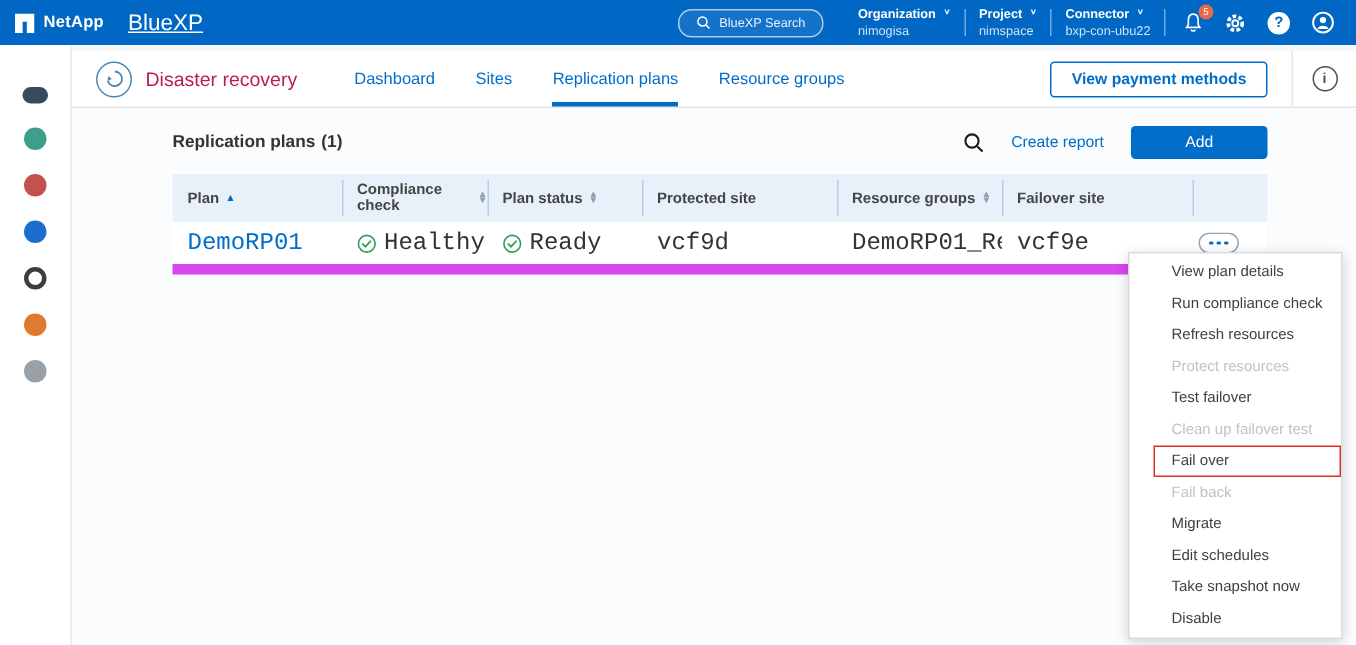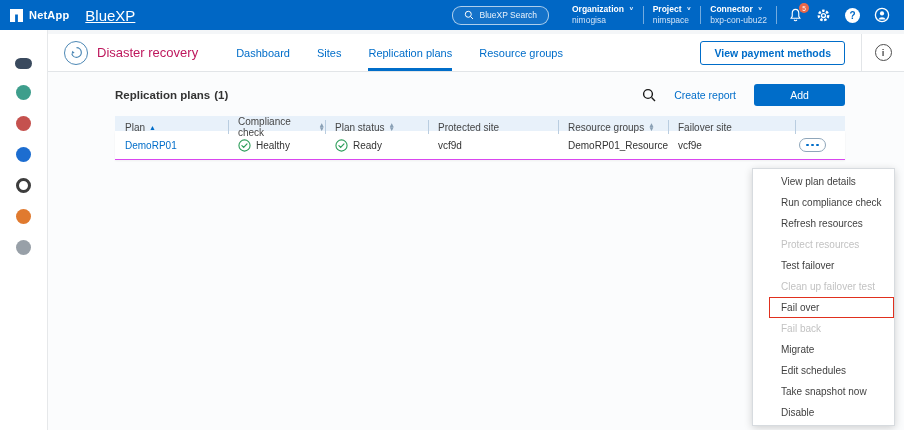--- a/index.html
+++ b/index.html
@@ -62,27 +62,27 @@
   .content{position:absolute;top:72px;left:48px;right:0;bottom:0;background:#fbfcfd;}
   .toolbar{position:absolute;top:12px;left:67px;width:730px;display:flex;align-items:center;}
   .section-title{font-size:11.5px;font-weight:bold;color:#333;display:flex;gap:4px;}
   .toolbar-right{margin-left:auto;display:flex;align-items:center;gap:18px;}
   .link{font-size:10.5px;color:#006DC9;cursor:pointer;white-space:nowrap;}
   .add-btn{width:91px;height:22px;background:#006DC9;color:#fff;border:none;border-radius:3px;
     font-size:10.5px;cursor:pointer;font-family:"Liberation Sans",sans-serif;}
   
   .tbl{position:absolute;top:44px;left:67px;width:730px;}
   .thead,.trow{display:grid;grid-template-columns:113px 97px 103px 130px 110px 127px 50px;}
-  .thead{background:#E8F1FA;height:15px;align-items:center;color:#454545;font-size:10px;}
+  .thead{background:#E8F1FA;height:32px;align-items:center;color:#454545;font-size:10px;font-weight:bold;}
   .th{display:flex;align-items:center;gap:4px;padding-left:10px;position:relative;height:100%;box-sizing:border-box;}
   .th:not(:first-child)::before{content:"";position:absolute;left:0;top:4px;bottom:4px;width:1px;background:#b9cde0;}
   .sort-asc{color:#006DC9;font-size:7px;cursor:pointer;}
   .sort-both{display:flex;flex-direction:column;line-height:.6;color:#8aa0b5;font-size:6.5px;cursor:pointer;}
-  .trow{background:#fff;height:28px;align-items:center;border-bottom:1px solid #d946ef;
-    box-shadow:0 1px 2px rgba(0,0,0,.05);font-size:10px;}
+  .trow{background:#fff;height:28px;align-items:center;border-bottom:7px solid #d946ef;
+    box-shadow:0 1px 2px rgba(0,0,0,.05);font-size:16px;font-family:Liberation Mono, monospace;}
   .td{padding-left:10px;color:#333;white-space:nowrap;overflow:hidden;}
   .plan-link{color:#006DC9;cursor:pointer;}
   .status-cell{display:flex;align-items:center;gap:5px;}
   .dots-btn{width:27px;height:14px;border:1px solid #8fa6ba;border-radius:8px;background:#fff;
     display:flex;align-items:center;justify-content:center;gap:2.5px;cursor:pointer;padding:0;}
   .dots-btn i{width:2.5px;height:2.5px;border-radius:50%;background:#006DC9;display:block;}
   
   .menu{position:absolute;left:752px;top:168px;background:#fff;border:1px solid #d7dbdf;
     box-shadow:0 2px 8px rgba(0,0,0,.18);padding:2px 0;z-index:10;}
   .menu-item{font-size:10px;color:#3f3f3f;padding:5px 12px;white-space:nowrap;cursor:pointer;margin-left:16px;}

